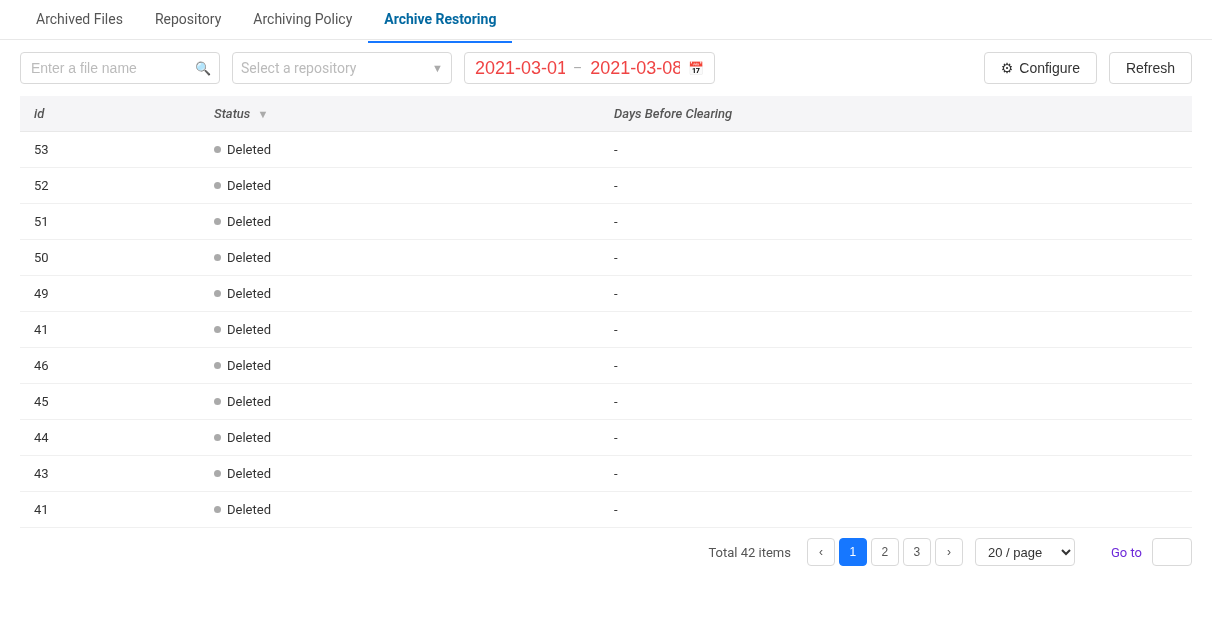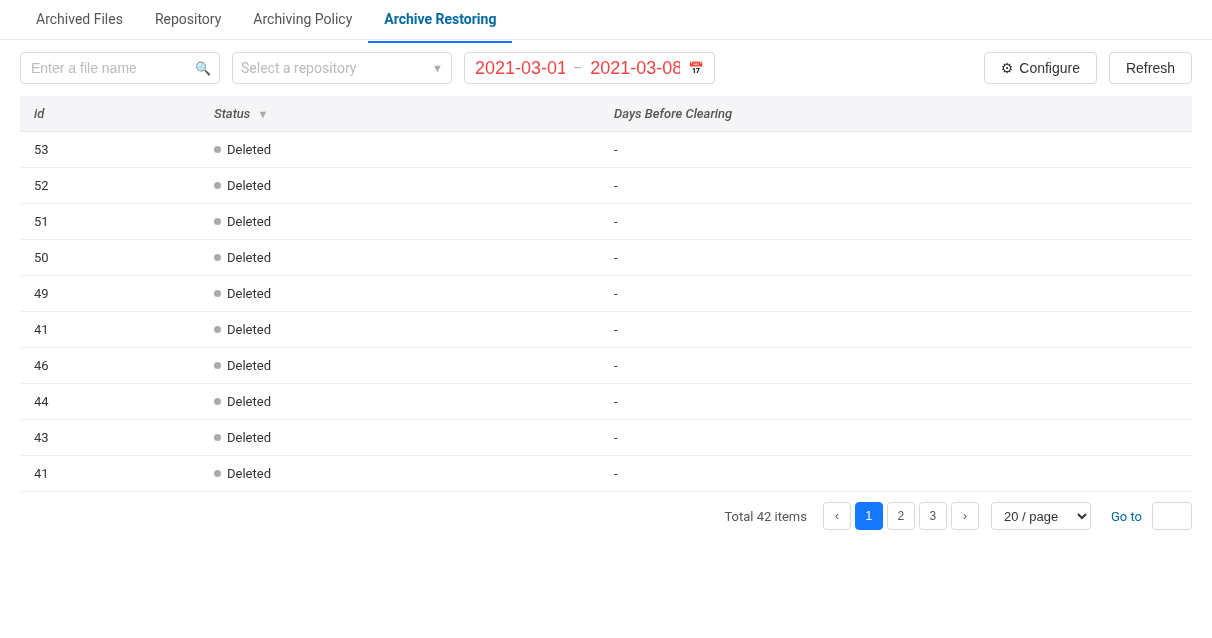--- a/index.html
+++ b/index.html
@@ -202,21 +202,21 @@
       height: 28px;
       border: 1px solid #d9d9d9;
       border-radius: 4px;
       padding: 0 8px;
       font-size: 13px;
       color: #333;
       background: #fff;
       cursor: pointer;
       margin: 0 8px;
     }
-    .goto-label { color: #0369a1; margin-left: 8px; }
+    .goto-label { color: #6d28d9; margin-left: 24px; }
     .goto-input {
       width: 40px;
       height: 28px;
       border: 1px solid #d9d9d9;
       border-radius: 4px;
       text-align: center;
       font-size: 13px;
       margin-left: 6px;
       outline: none;
     }
@@ -349,20 +349,30 @@
           <td>46</td>
           <td>
             <div class="status-cell">
               <span class="status-dot"></span>
               <span>Deleted</span>
             </div>
           </td>
           <td>-</td>
         </tr>
         <tr>
+          <td>45</td>
+          <td>
+            <div class="status-cell">
+              <span class="status-dot"></span>
+              <span>Deleted</span>
+            </div>
+          </td>
+          <td>-</td>
+        </tr>
+        <tr>
           <td>44</td>
           <td>
             <div class="status-cell">
               <span class="status-dot"></span>
               <span>Deleted</span>
             </div>
           </td>
           <td>-</td>
         </tr>
         <tr>

